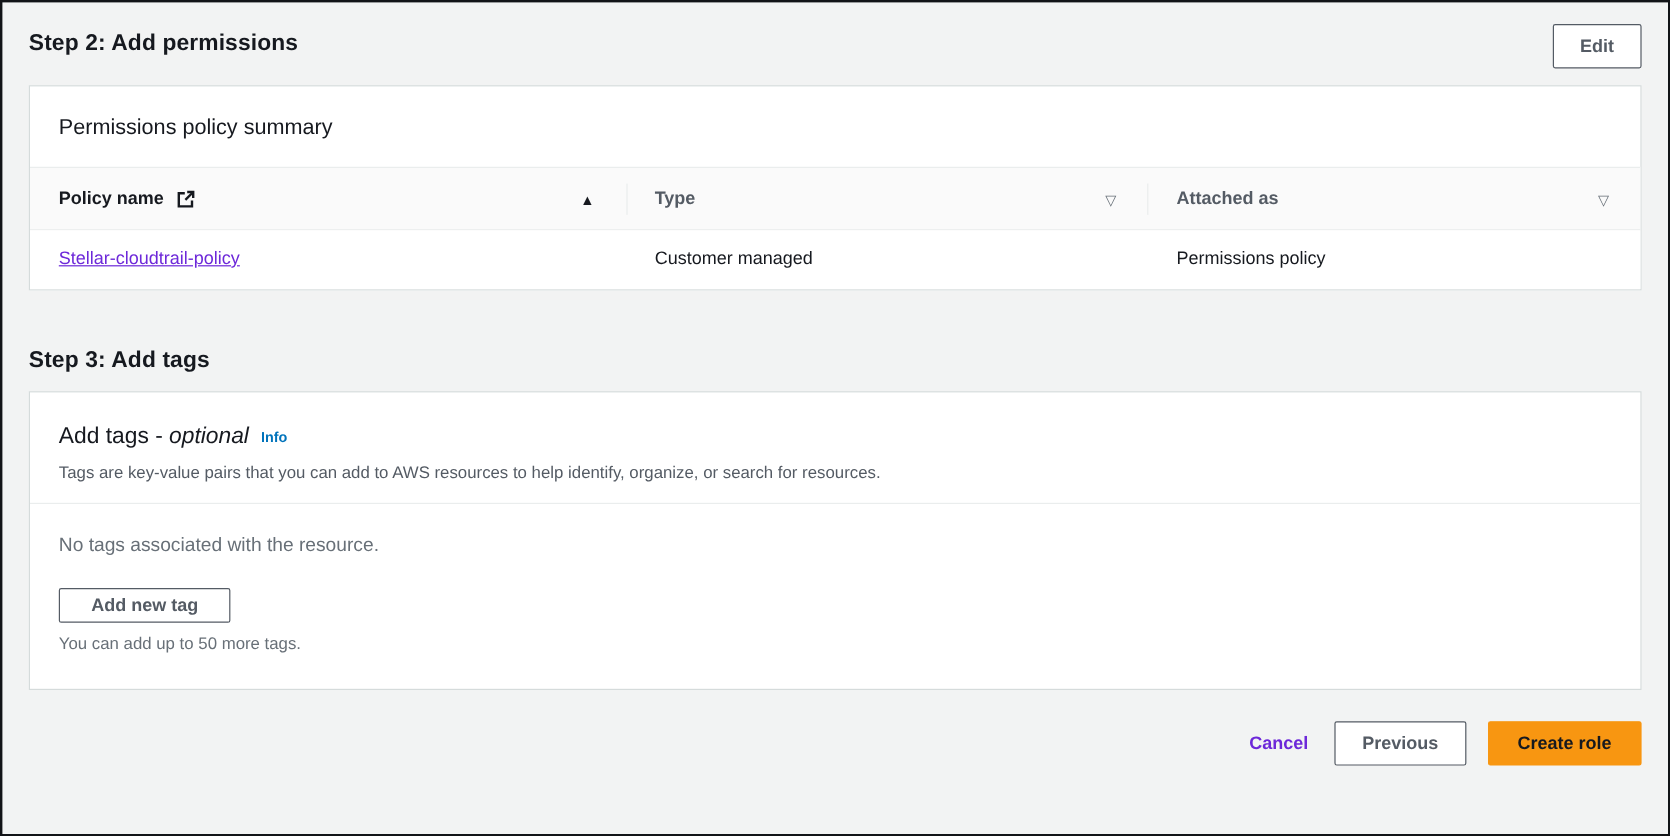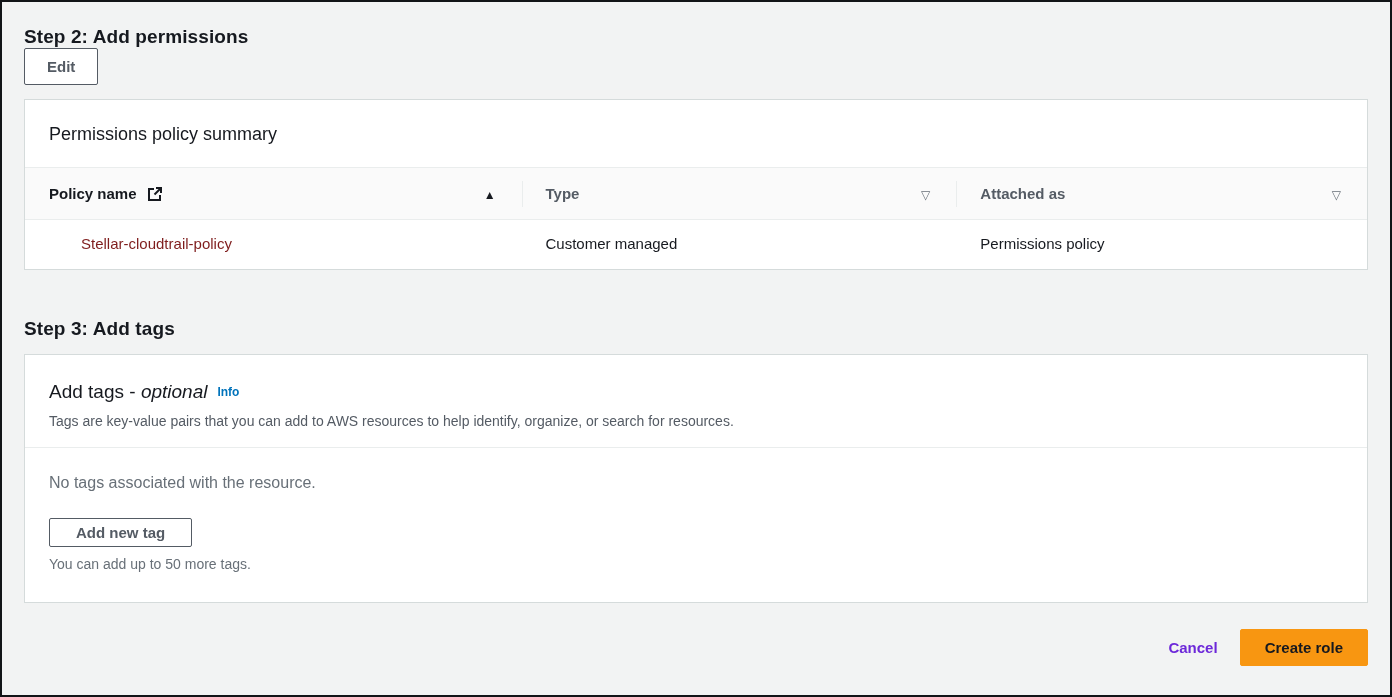--- a/index.html
+++ b/index.html
@@ -7,21 +7,21 @@
   body {
     font-family: "Liberation Sans", "DejaVu Sans", sans-serif;
     background: #f2f3f3;
     border: 2px solid #121417;
     overflow: hidden;
     color: #16191f;
   }
   .page { padding: 18px 22px 0 22px; height: 100%; }
 
   
-  .section-head-row { display: flex; align-items: flex-start; justify-content: space-between; flex-direction: column; }
+  .section-head-row { display: flex; align-items: flex-start; justify-content: space-between; }
   .section-title { font-size: 19px; font-weight: 700; color: #16191f; padding-top: 6px; letter-spacing: .1px; }
 
   
   .btn {
     display: inline-block;
     font-family: inherit;
     font-size: 15px;
     font-weight: 700;
     color: #545b64;
     background: #ffffff;
@@ -79,21 +79,21 @@
   .col-1 { width: 37%; }
   .col-2 { width: 32.4%; }
   .col-3 { width: 30.6%; }
   .sort-icon { font-size: 12px; color: #687078; margin-left: 8px; }
   .th.sorted .sort-icon { color: #16191f; }
   .th-label { display: inline-flex; align-items: center; gap: 8px; }
   .ext-icon { display: inline-block; width: 16px; height: 16px; margin-left: 2px; }
 
   .tbl-row { display: flex; background: #ffffff; }
   .td { padding: 15px 26px 17px 24px; font-size: 15px; color: #16191f; }
-  a.policy-link { color: #7f1d1d; cursor: pointer; margin-left: 32px; }
+  a.policy-link { color: #6d28d9; text-decoration: underline; cursor: pointer; }
 
   
   .tags-header { padding: 26px 24px 18px 24px; border-bottom: 1px solid #eaeded; }
   .tags-title-row { display: flex; align-items: center; gap: 10px; }
   .tags-title { font-size: 19px; font-weight: 400; color: #16191f; }
   .tags-title .optional { font-style: italic; }
   .info-link { font-size: 12px; font-weight: 700; color: #0073bb; text-decoration: none; cursor: pointer; }
   .tags-desc { margin-top: 10px; font-size: 14px; color: #545b64; }
   .tags-body { padding: 26px 24px 30px 24px; }
   .empty-msg { font-size: 16px; color: #687078; }
@@ -169,16 +169,17 @@
     </div>
     <div class="tags-body">
       <div class="empty-msg">No tags associated with the resource.</div>
       <button class="btn add-tag-btn">Add new tag</button>
       <div class="constraint">You can add up to 50 more tags.</div>
     </div>
   </div>
 
   <div class="footer">
     <button class="btn-link">Cancel</button>
+    <button class="btn">Previous</button>
     <button class="btn btn-primary">Create role</button>
   </div>
 
 </div>
 
 </body></html>

